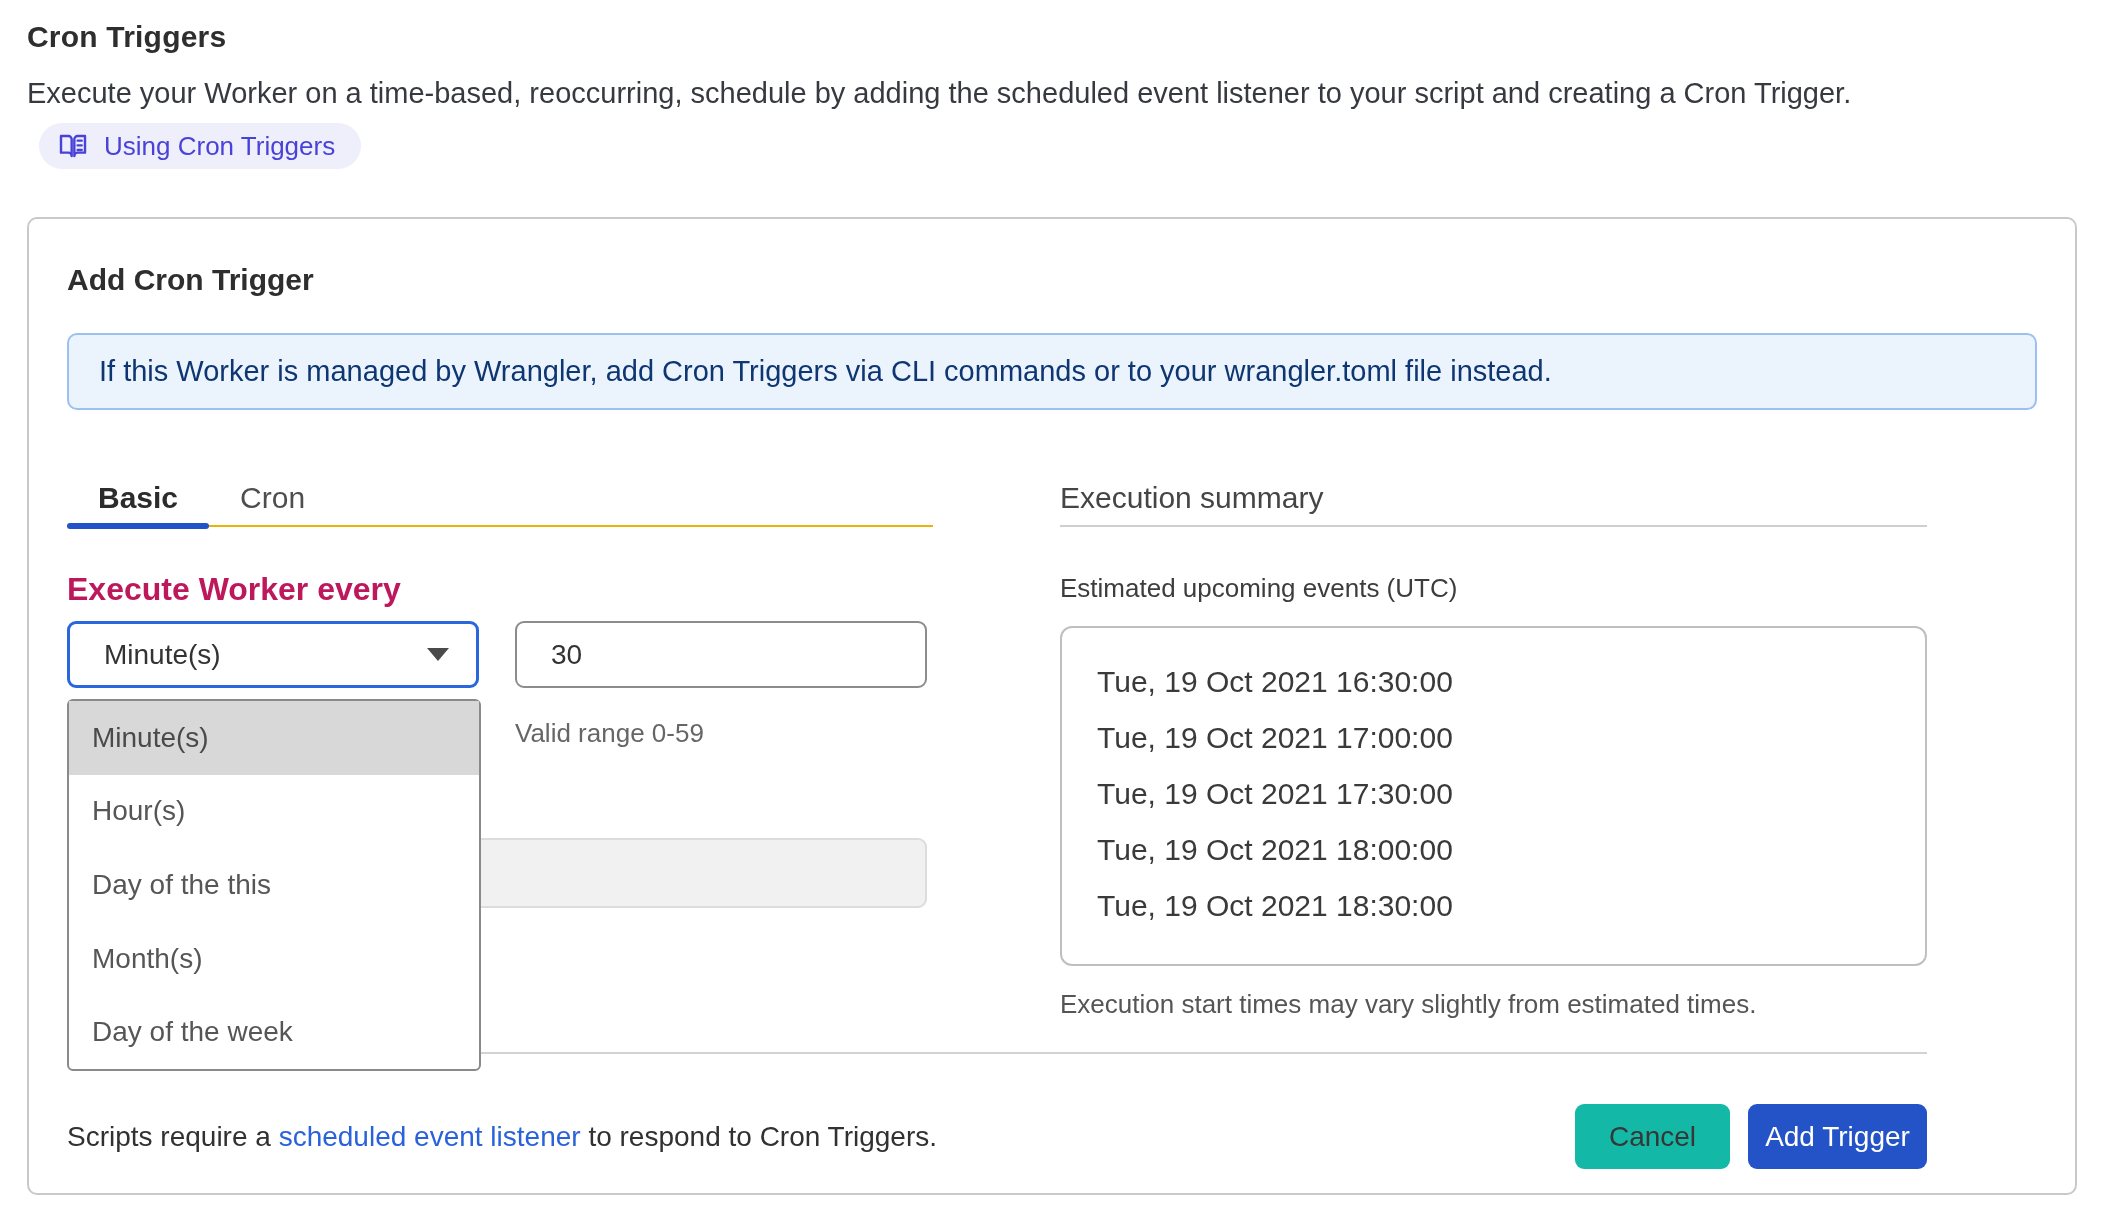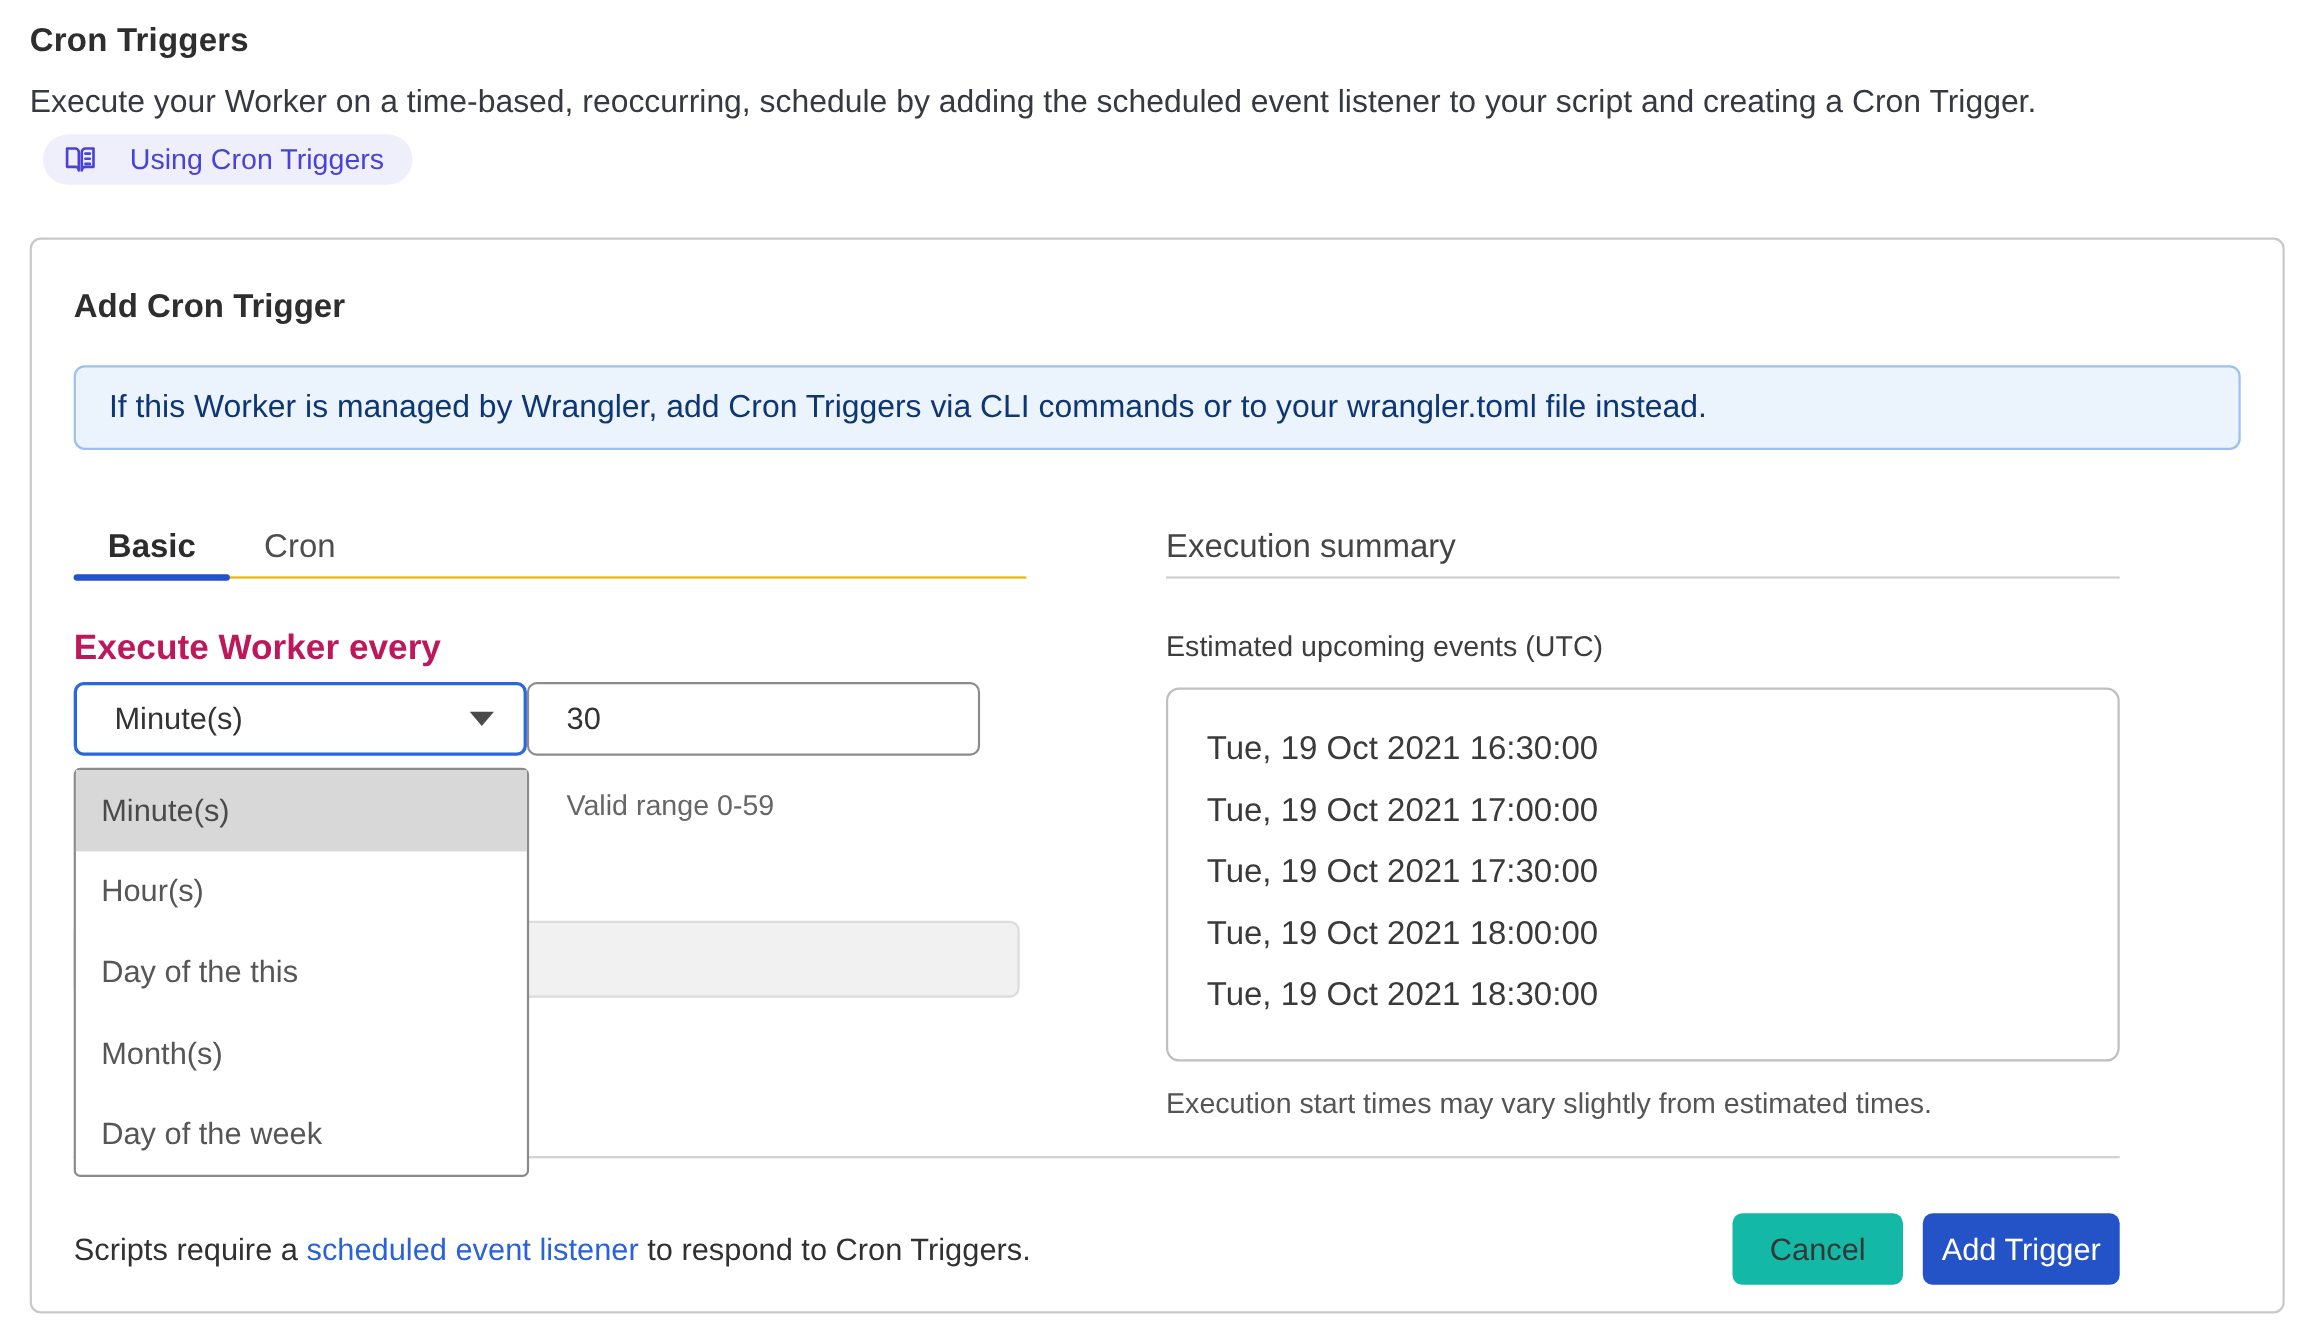--- a/index.html
+++ b/index.html
@@ -2,21 +2,21 @@
 <html><head>
 <meta charset="utf-8">
 <style>
   * { margin:0; padding:0; box-sizing:border-box; }
   html,body { width:2108px; height:1212px; background:#ffffff;
     font-family:"Liberation Sans", sans-serif; color:#313131; overflow:hidden; }
   .page { padding:20px 31px 0 27px; }
 
   .page-title { font-size:30px; font-weight:700; color:#2e2e2e; letter-spacing:0.2px; }
   .description { margin-top:16px; font-size:29px; line-height:47px; color:#36393f; max-width:1978px; }
-  .doc-badge { display:inline-flex; align-items:center; gap:29px; background:#efeefb; color:#4942d8;
+  .doc-badge { display:inline-flex; align-items:center; gap:15px; background:#efeefb; color:#4942d8;
     border-radius:999px; padding:7px 26px 7px 18px; font-size:26px; line-height:30px;
     vertical-align:-12px; margin-left:12px; cursor:pointer; }
   .doc-badge svg { display:block; }
 
   .card { margin-top:48px; border:2px solid #c9c9c9; border-radius:10px;
     padding:44px 38px 28px 38px; height:978px; background:#fff; }
   .card-title { font-size:30px; font-weight:700; color:#2e2e2e; }
 
   .banner { margin-top:36px; width:1970px; border:2px solid #9cc0f0; background:#ebf3fc;
     border-radius:10px; padding:0 30px; height:77px; display:flex; align-items:center;
@@ -27,21 +27,21 @@
   .col-right { width:867px; }
 
   .tabs { position:relative; display:flex; height:57px; border-bottom:2px solid #eab308; }
   .tab { display:flex; align-items:center; padding:0 31px; font-size:30px; cursor:pointer; }
   .tab.active { font-weight:700; color:#2c2c2c; position:relative; }
   .tab.active::after { content:''; position:absolute; left:0; bottom:-4px; width:100%; height:6px;
     background:#2353c9; border-radius:3px; }
   .tab.inactive { color:#4e4e4e; }
 
   .field-label { margin-top:44px; font-size:32px; font-weight:700; color:#be185d; }
-  .controls { margin-top:13px; display:flex; position:relative; }
+  .controls { margin-top:13px; display:flex; gap:36px; position:relative; }
   .select-box { width:412px; height:67px; border:3px solid #2a66dd; border-radius:9px; background:#fff;
     display:flex; align-items:center; justify-content:space-between; padding:0 27px 0 34px;
     font-size:28px; color:#333; cursor:pointer; }
   .caret { width:0; height:0; border-left:11px solid transparent; border-right:11px solid transparent;
     border-top:13px solid #4a4a4a; }
   .num-input { width:412px; height:67px; border:2px solid #8c8c8c; border-radius:9px;
     font-family:"Liberation Sans", sans-serif; font-size:28px; color:#333; padding:0 0 0 34px; outline:none; }
   .hint { margin-top:30px; margin-left:448px; font-size:26px; color:#666; }
   .disabled-input { margin-top:89px; width:860px; height:70px; background:#f1f1f1;
     border:2px solid #dcdcdc; border-radius:9px; }

